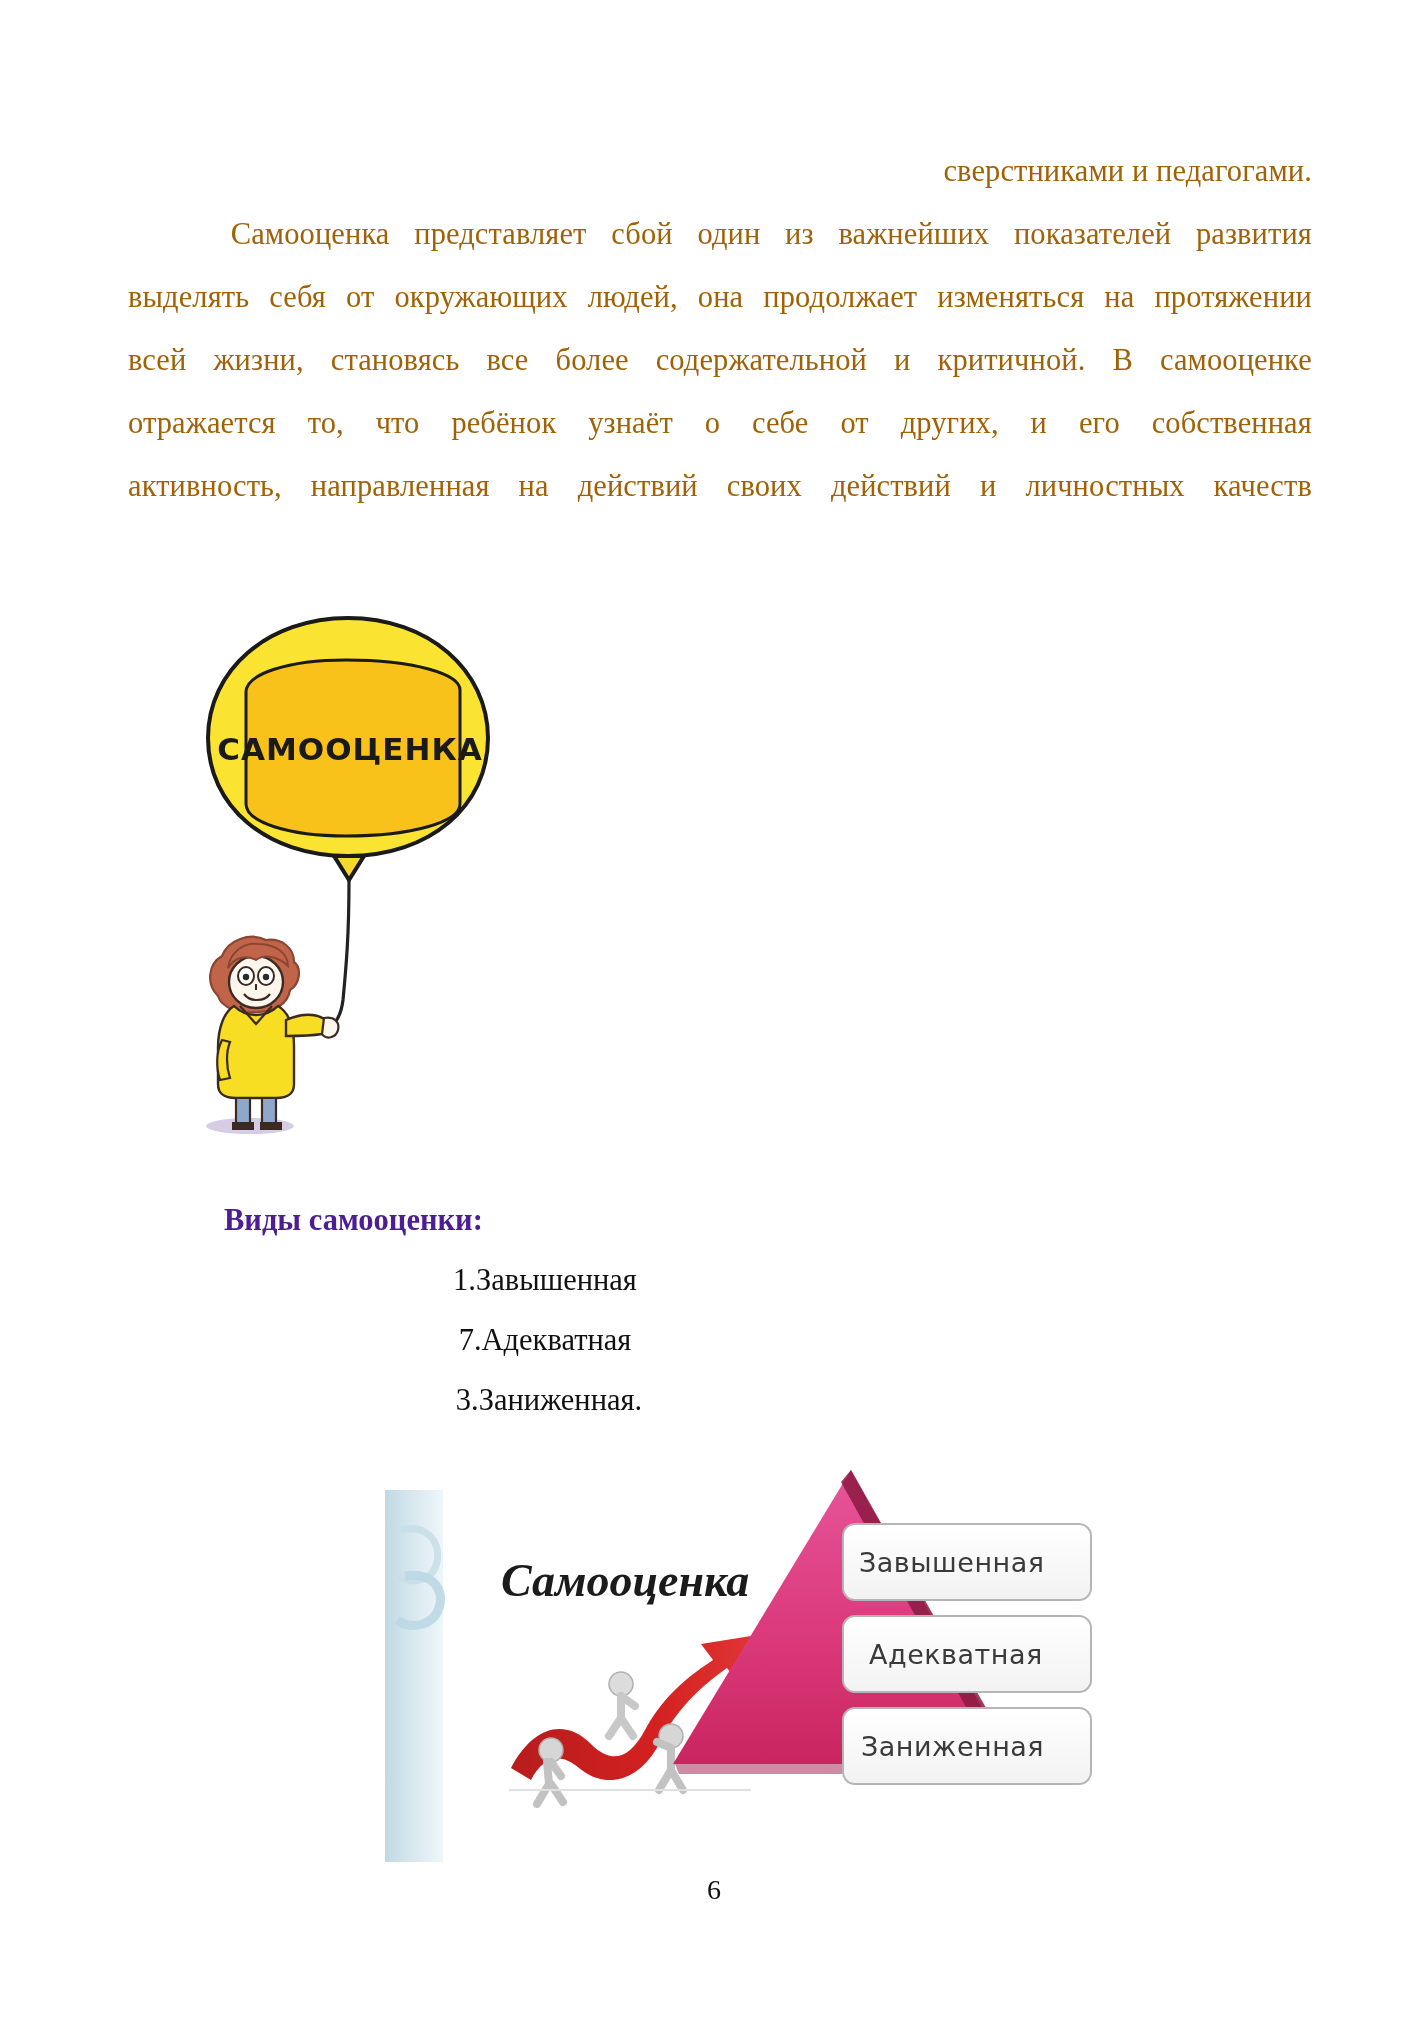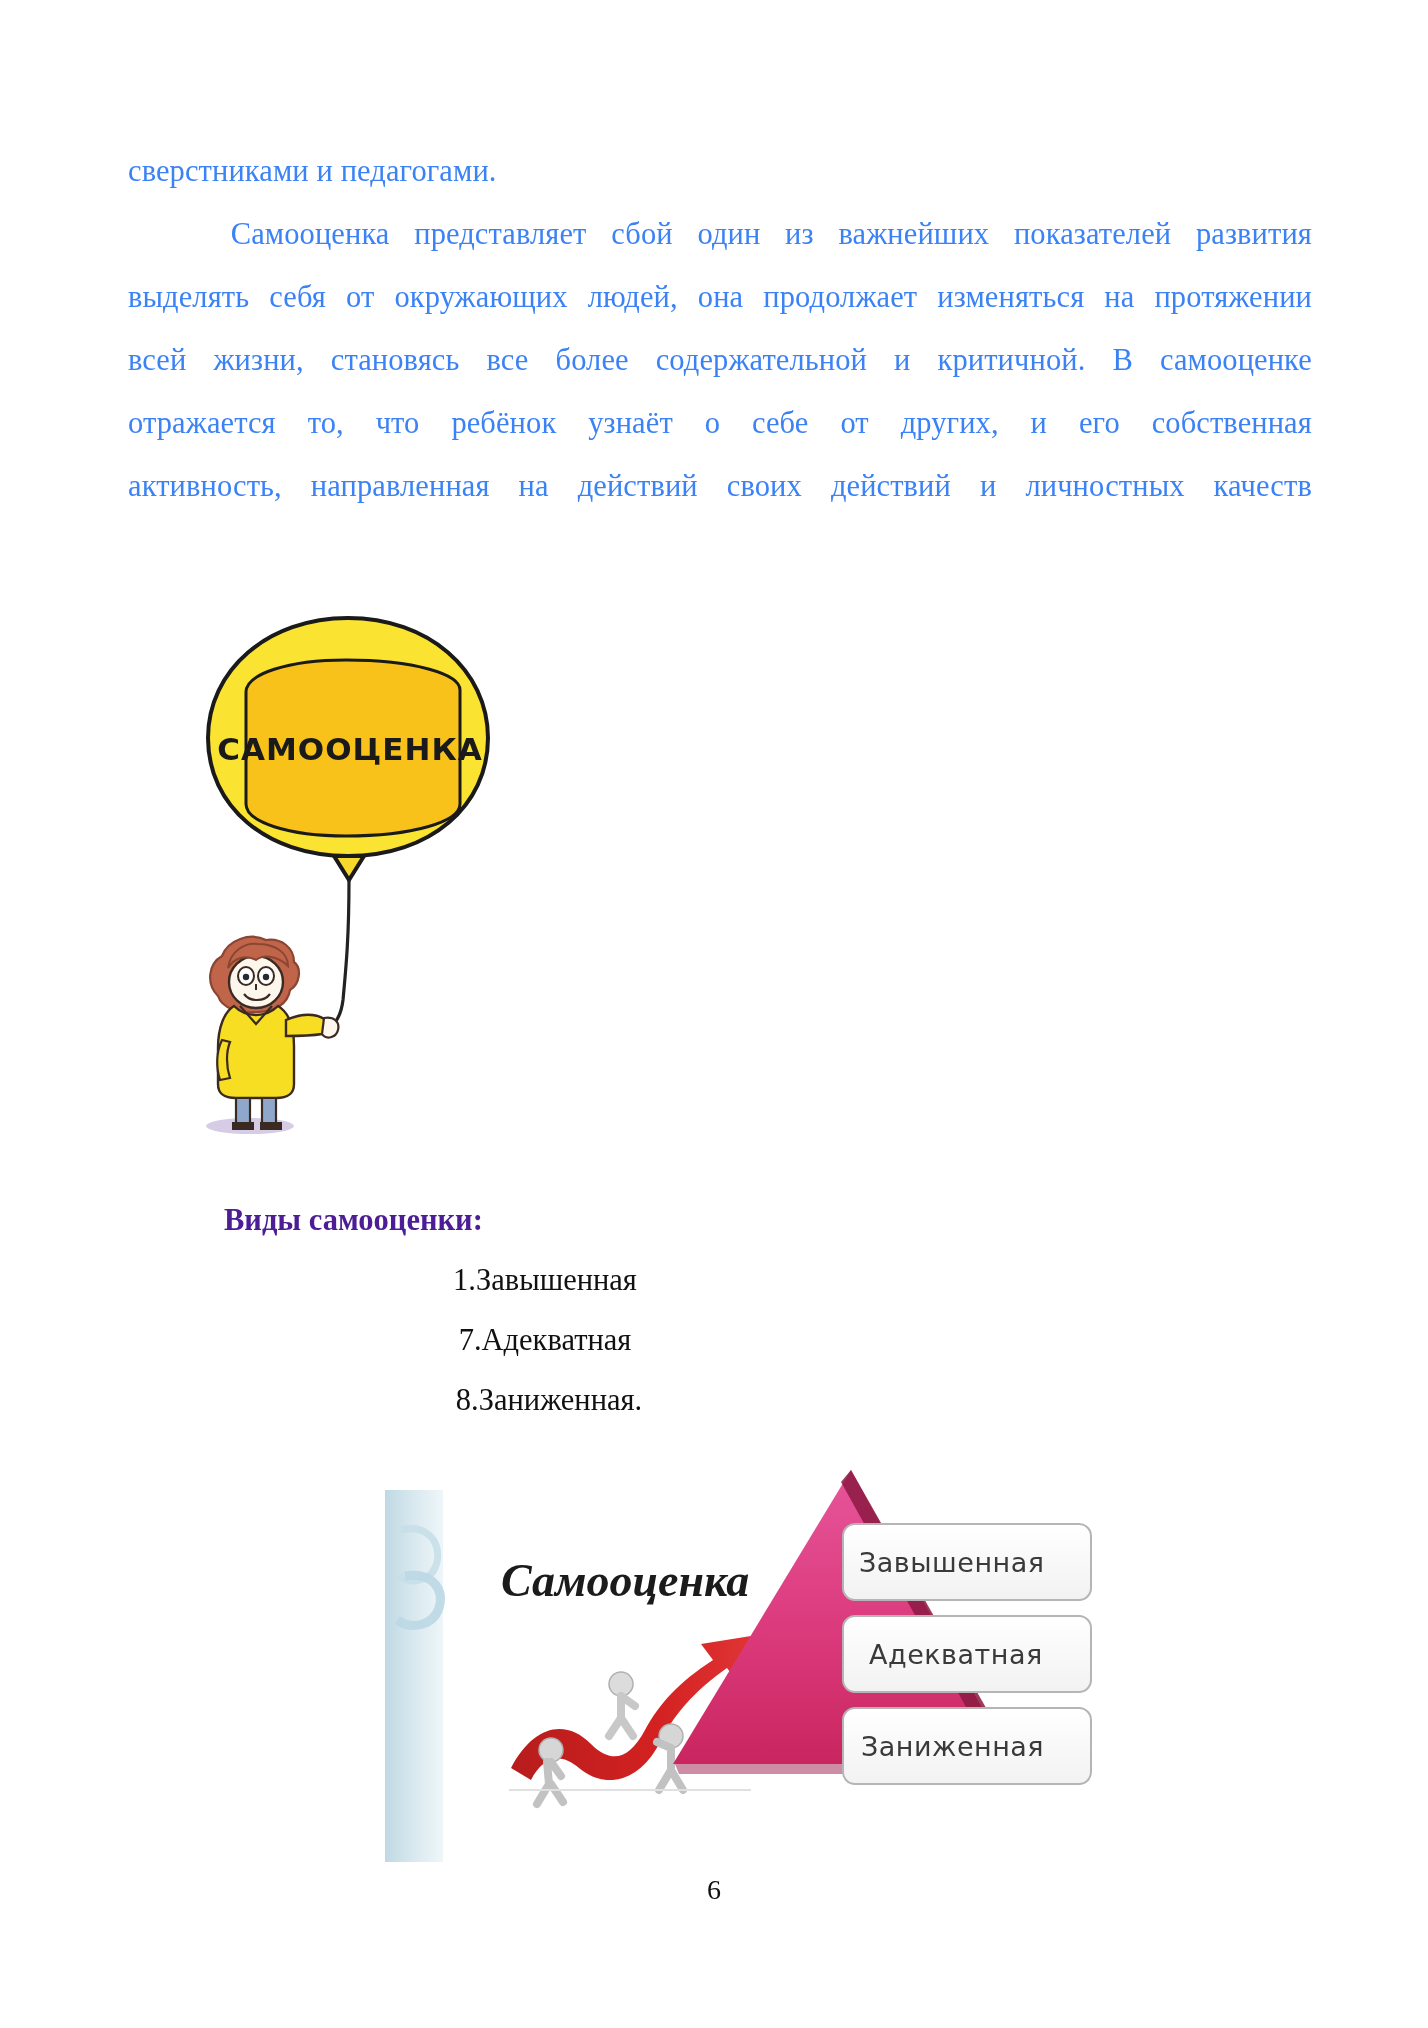--- a/index.html
+++ b/index.html
@@ -28,23 +28,24 @@
   .text-block {
     position: absolute;
     left: 128px;
     top: 140px;
     width: 1184px;
   }
 
   .para-line {
     font-size: 30.5px;
     line-height: 63px;
-    color: #3b82f6;
+    color: #a16207;
     white-space: nowrap;
     letter-spacing: 0.1px;
+    text-align: right;
   }
 
   .para-line.justify {
     display: flex;
     justify-content: space-between;
     white-space: normal;
   }
   .para-line.justify > span {
     white-space: nowrap;
   }
@@ -236,21 +237,21 @@
 
       <path d="M54 514 L 76 514 L 76 522 L 54 522 Z" fill="#3A2A22"></path>
       <path d="M82 514 L 104 514 L 104 522 L 82 522 Z" fill="#3A2A22"></path>
     </svg>
   </div>
 
   <div class="list-section">
     <div class="list-heading">Виды самооценки:</div>
     <div class="list-item">1.Завышенная</div>
     <div class="list-item">7.Адекватная</div>
-    <div class="list-item third">8.Заниженная.</div>
+    <div class="list-item third">3.Заниженная.</div>
   </div>
 
   <div class="diagram">
     <svg width="710" height="412" viewBox="0 0 710 412" xmlns="http://www.w3.org/2000/svg">
       <defs>
         <linearGradient id="bluePanel" x1="0" y1="0" x2="1" y2="0">
           <stop offset="0%" stop-color="#BFD9E4"></stop>
           <stop offset="55%" stop-color="#DCEAF0"></stop>
           <stop offset="100%" stop-color="#EEF6F9"></stop>
         </linearGradient>

